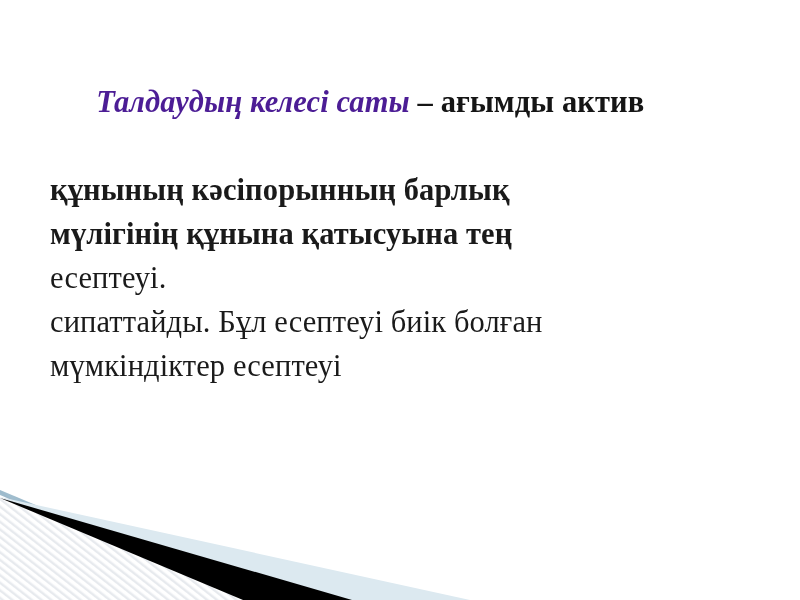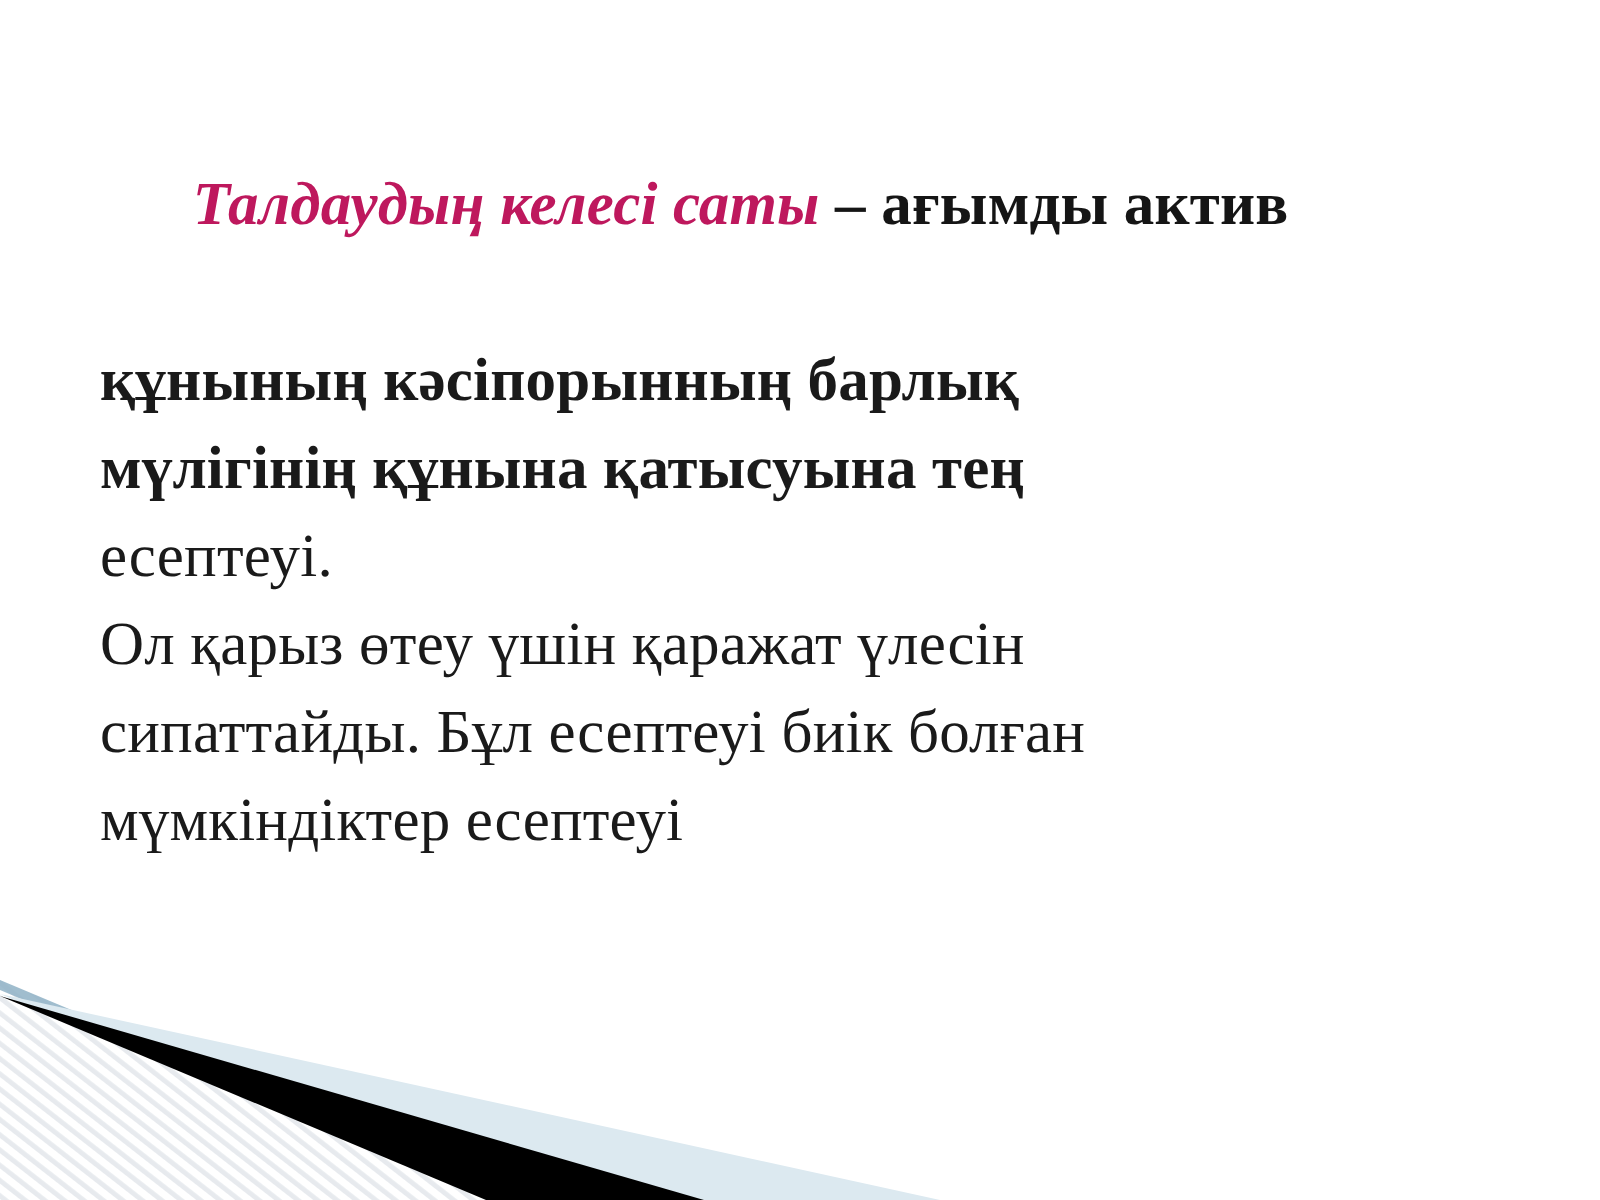--- a/index.html
+++ b/index.html
@@ -38,21 +38,21 @@
     color: #1a1a1a;
     white-space: pre;
     letter-spacing: 0.1px;
   }
 
   .line.bold {
     font-weight: bold;
   }
 
   .title-red {
-    color: #be185d;
+    color: #4c1d95;
     font-weight: bold;
     font-style: italic;
   }
 
   .title-black {
     color: #151515;
     font-weight: bold;
     font-style: normal;
   }
 
@@ -99,19 +99,18 @@
 
   <div class="content">
 
     <div class="line bold">
       <span class="title-red">Талдаудың келесі саты</span><span class="title-black"> – </span><span class="title-black">ағымды актив</span>
     </div>
 
     <div class="line bold">құнының кәсіпорынның барлық</div>
     <div class="line bold">мүлігінің құнына қатысуына тең</div>
     <div class="line">есептеуі.</div>
-    <div class="line">Ол қарыз өтеу үшін қаражат үлесін</div>
     <div class="line">сипаттайды. Бұл есептеуі биік болған</div>
     <div class="line">мүмкіндіктер есептеуі</div>
 
   </div>
 
 </div>
 
 </body></html>

